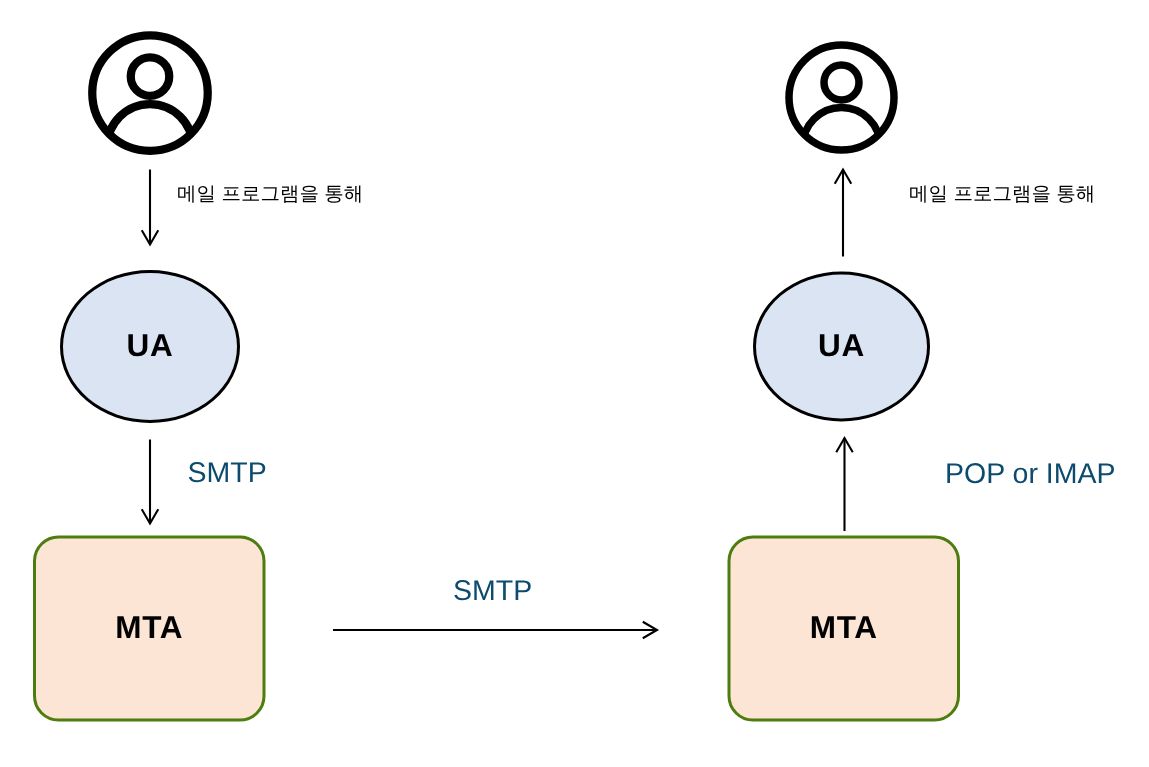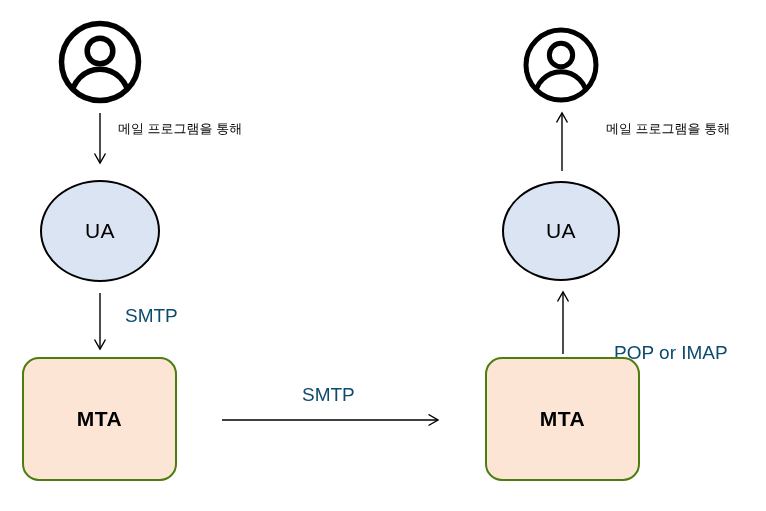--- a/index.html
+++ b/index.html
@@ -39,21 +39,21 @@
     text-align: center;
   }
   .ua-node {
     position: absolute;
     border-radius: 50%;
     background: #dbe4f3;
     border: 2px solid #000000;
     display: flex;
     align-items: center;
     justify-content: center;
-    font-weight: normal;
+    font-weight: bold;
     font-size: 21px;
     letter-spacing: 0.5px;
     box-sizing: border-box;
   }
   .mta-node {
     position: absolute;
     border-radius: 17px;
     background: #fce5d5;
     border: 2px solid #4d7c0f;
     display: flex;
@@ -120,21 +120,21 @@
   <div class="ua-node" style="left:40px; top:180px; width:120px; height:102px;">
     <span>UA</span>
   </div>
 
   <div class="ua-node" style="left:502px; top:181px; width:118px; height:100px;">
     <span>UA</span>
   </div>
 
   <div class="proto-label" style="left:125px; top:305px;">SMTP</div>
   <div class="proto-label" style="left:302px; top:384px;">SMTP</div>
-  <div class="proto-label" style="left:614px; top:306px;margin-top:36px;">POP or IMAP</div>
+  <div class="proto-label" style="left:630px; top:306px;">POP or IMAP</div>
 
   <div class="mta-node" style="left:22px; top:357px; width:155px; height:124px;">
     <span>MTA</span>
   </div>
 
   <div class="mta-node" style="left:485px; top:357px; width:155px; height:124px;">
     <span>MTA</span>
   </div>
 
 </div>

